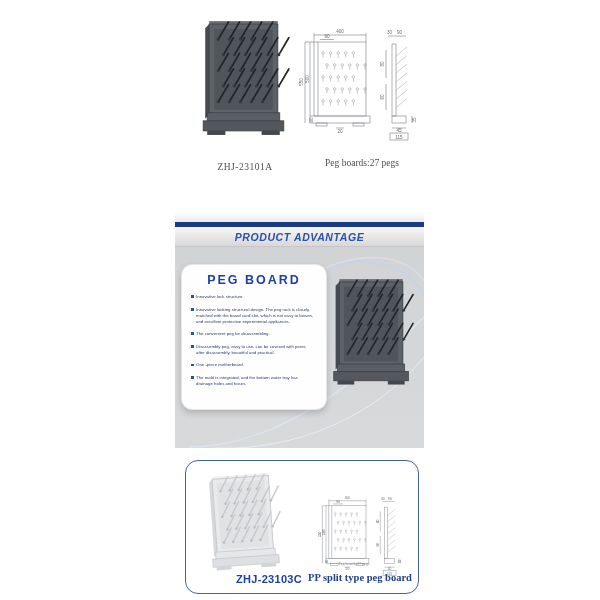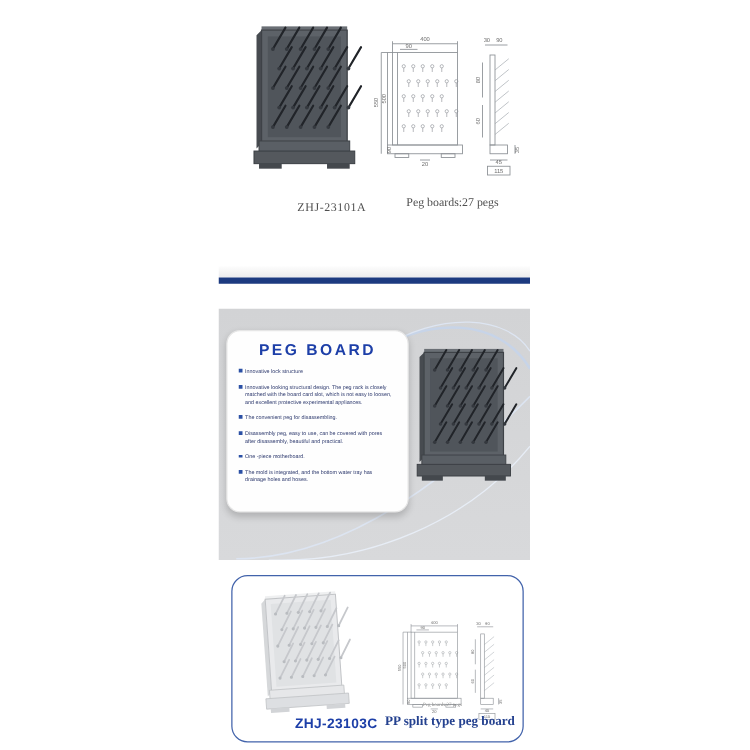--- a/index.html
+++ b/index.html
@@ -1,21 +1,21 @@
 <!DOCTYPE html>
 <html><head>
 <meta charset="utf-8">
 <style>
   html,body{margin:0;padding:0;background:#fff;}
   .page{position:relative;width:600px;height:600px;background:#fff;overflow:hidden;
         font-family:"Liberation Sans",sans-serif;}
   .abs{position:absolute;}
 
   
-  .top-model{left:197px;top:162px;width:96px;text-align:right;
+  .top-model{left:197px;top:162px;width:96px;text-align:center;
     font-family:"Liberation Serif",serif;font-size:9.5px;letter-spacing:.5px;color:#4f4f4f;}
   .top-caption{left:302px;top:158px;width:120px;text-align:center;
     font-family:"Liberation Serif",serif;font-size:9.5px;color:#4f4f4f;}
 
   
   .pre-band{left:175px;top:213px;width:249px;height:9px;
     background:linear-gradient(#fdfdfd,#ebebed);}
   .navy-bar{left:175px;top:222px;width:249px;height:5px;background:#1c3a80;}
   .adv-bar{left:175px;top:227px;width:249px;height:19px;
     background:linear-gradient(#f7f7f7,#d8d8da);border-bottom:1px solid #c6c6c8;
@@ -229,20 +229,23 @@
         <text transform="rotate(-90 119.5 100)" x="119.5" y="100">35</text>
       </g>
     </svg>
   </div>
 
   <div class="abs top-model">ZHJ-23101A</div>
   <div class="abs top-caption">Peg boards:27 pegs</div>
 
   <div class="abs pre-band"></div>
   <div class="abs navy-bar"></div>
+  <div class="abs adv-bar">
+    <span>PRODUCT ADVANTAGE</span>
+  </div>
   <div class="abs panel"></div>
 
   <svg class="abs swoosh" viewBox="0 0 249 201">
     <path d="M118,38 C170,4 225,8 249,48" stroke="#c7d4e8" stroke-width="2" fill="none"></path>
     <path d="M126,34 C178,0 232,6 249,34" stroke="#dde5f2" stroke-width="1" fill="none"></path>
     <path d="M14,200 C90,200 170,150 249,70" stroke="#dce4f1" stroke-width="1.3" fill="none"></path>
     <path d="M40,201 C120,204 200,170 249,110" stroke="#e7edf6" stroke-width="1" fill="none"></path>
   </svg>
 
   <div class="abs card">

